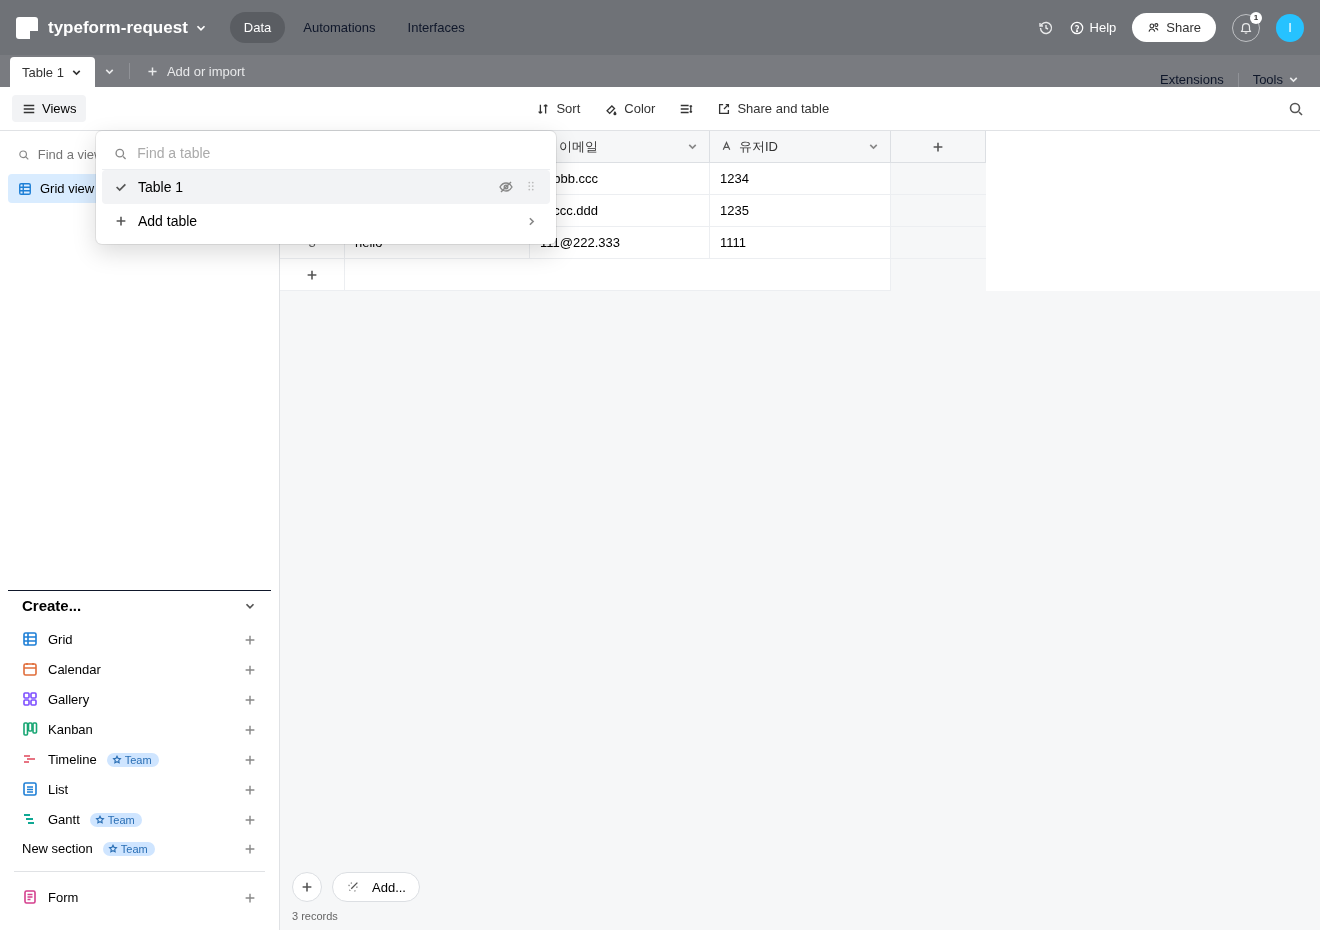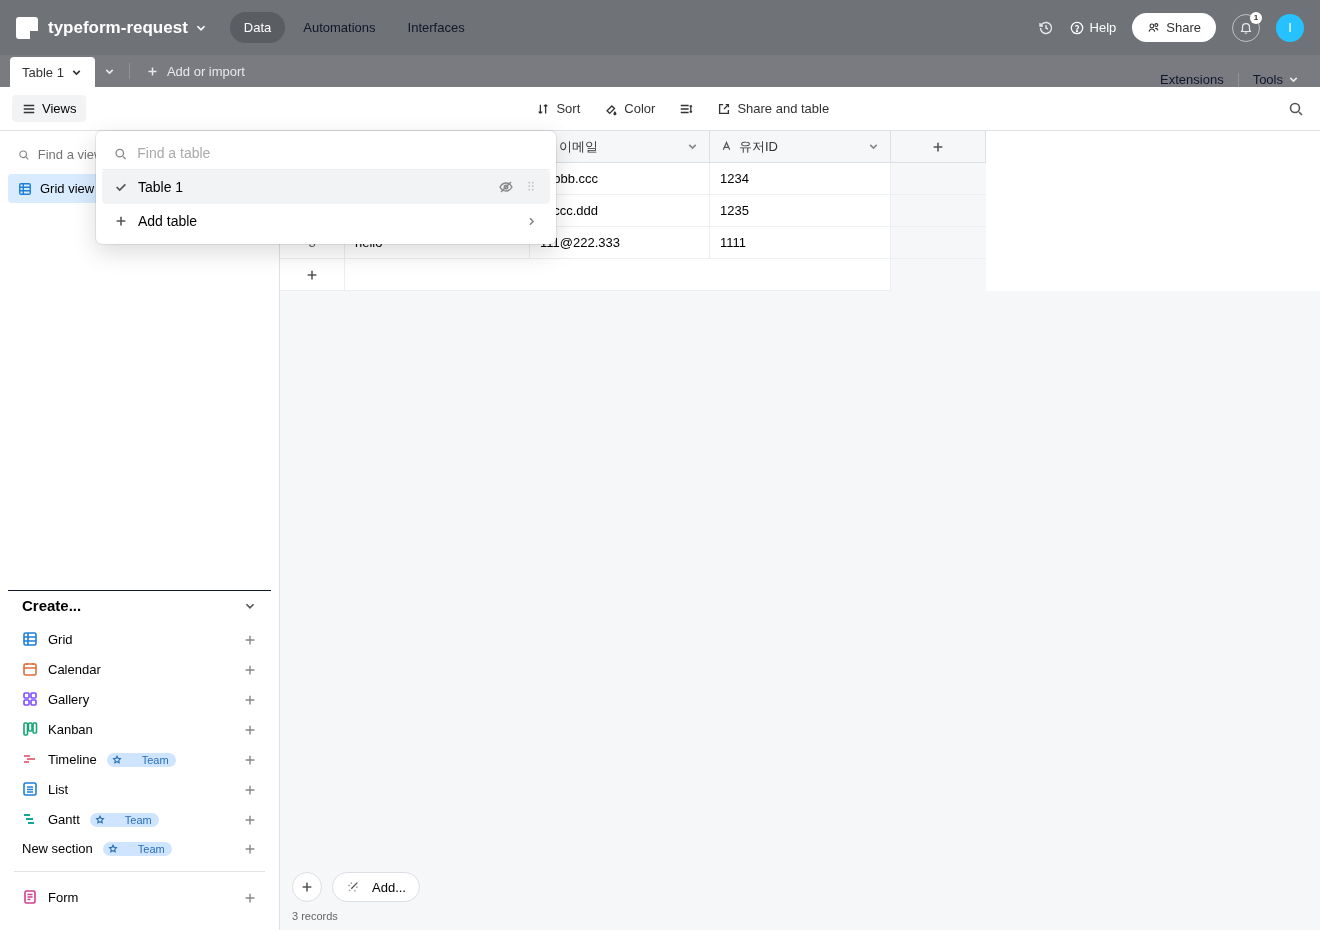--- a/index.html
+++ b/index.html
@@ -48,21 +48,21 @@
 .sidebar { width: 280px; border-right: 1px solid #e0e2e5; display: flex; flex-direction: column; padding: 10px 8px; background: #fff; }
 .find-view { display: flex; align-items: center; gap: 8px; padding: 6px 10px; font-size: 13px; color: #888; }
 .find-view input { border: none; outline: none; font-size: 13px; width: 100%; }
 .grid-view-item { display: flex; align-items: center; gap: 8px; padding: 7px 10px; background: #d9ecff; border-radius: 4px; font-size: 13px; font-weight: 500; margin-top: 6px; cursor: pointer; }
 .grid-icon { color: #1e7fd6; display: inline-flex; }
 .sidebar-spacer { flex: 1; }
 .create-section { border-top: 1px solid #0f172a; padding: 2px 6px 8px; }
 .create-header { display: flex; align-items: center; justify-content: space-between; font-size: 15px; font-weight: 600; padding: 4px 8px 10px; cursor: pointer; }
 .create-item { display: flex; align-items: flex-end; gap: 10px; padding: 7px 8px; font-size: 13px; cursor: pointer; }
 .create-item .plus { margin-left: auto; color: #888; }
-.team-badge { background: #cfe5ff; color: #2a6fb5; font-size: 11px; padding: 1px 7px 1px 5px; border-radius: 9px; display: inline-flex; align-items: center; gap: 20px; }
+.team-badge { background: #cfe5ff; color: #2a6fb5; font-size: 11px; padding: 1px 7px 1px 5px; border-radius: 9px; display: inline-flex; align-items: center; gap: 3px; }
 .form-section { border-top: 1px solid #e0e2e5; padding-top: 10px; margin-top: 8px; }
 
 
 .grid-area { flex: 1; position: relative; display: flex; flex-direction: column; background: #f6f7f8; overflow: hidden; }
 .grid-table { display: grid; grid-template-columns: 65px 185px 180px 181px 95px; background: #fff; font-size: 13px; }
 .grid-table .hdr { background: #f6f7f8; border-bottom: 1px solid #dcdfe3; border-right: 1px solid #dcdfe3; padding: 8px 10px; display: flex; align-items: center; gap: 6px; color: #333; height: 32px; }
 .hdr-menu { margin-left: auto; color: #888; cursor: pointer; }
 .grid-table .cell { border-bottom: 1px solid #eceef1; border-right: 1px solid #eceef1; padding: 8px 10px; height: 32px; display: flex; align-items: center; }
 .rownum { justify-content: center; color: #666; background: #fff; }
 .add-col { justify-content: center; color: #555; cursor: pointer; }

